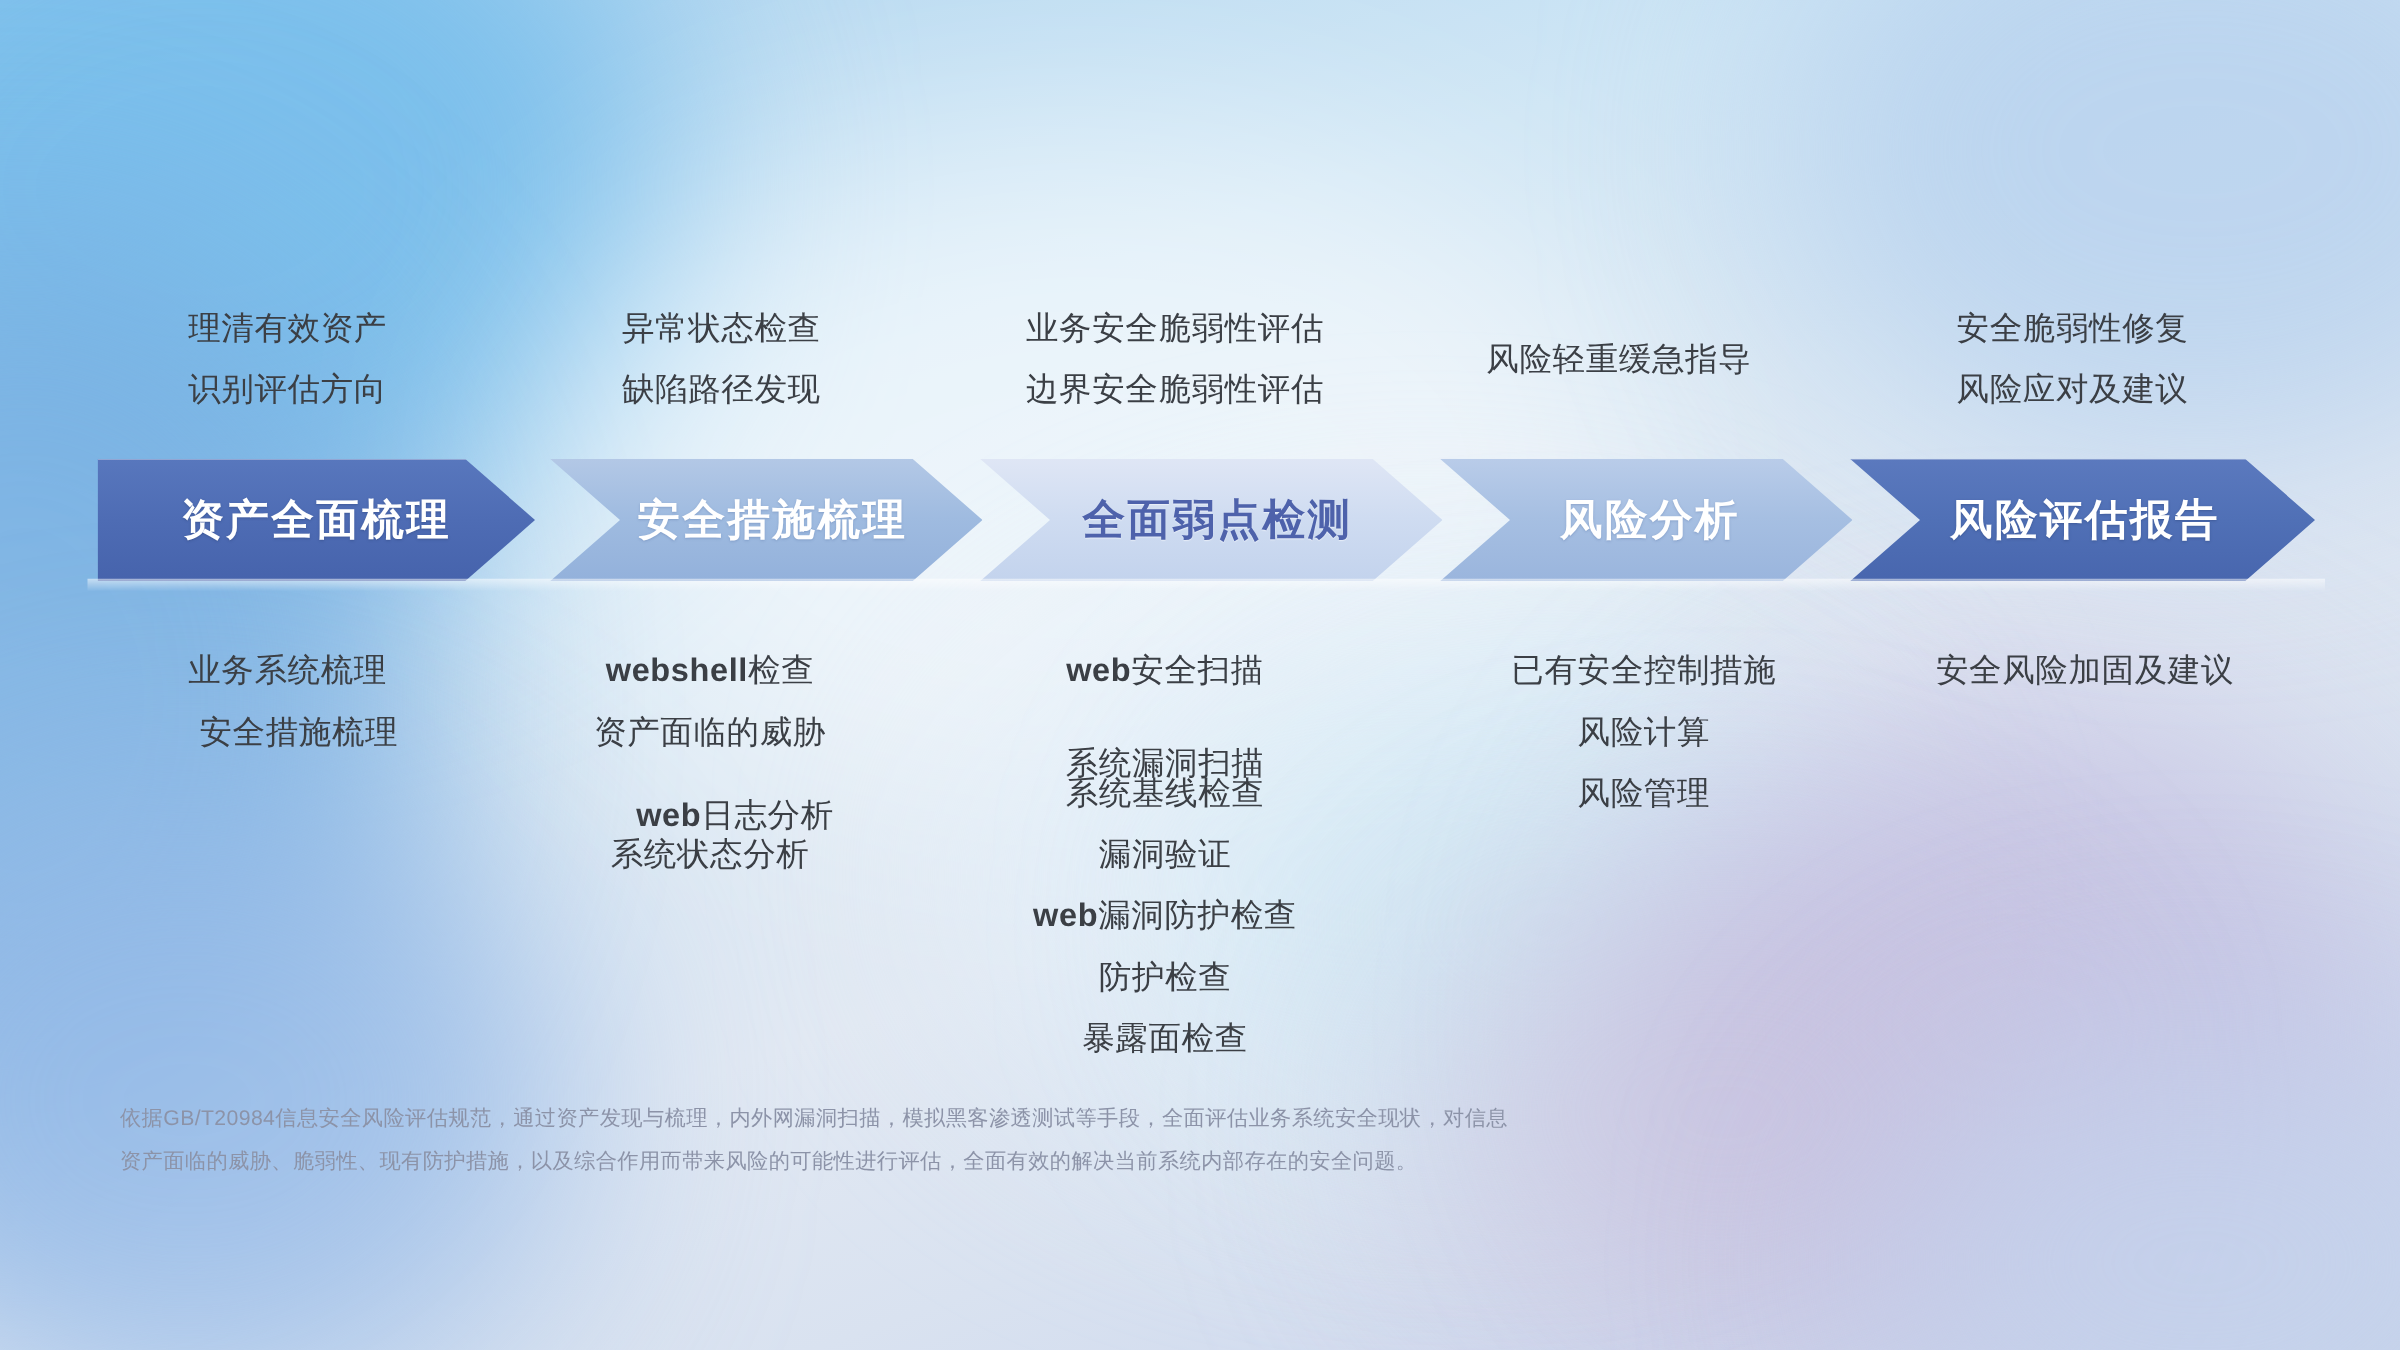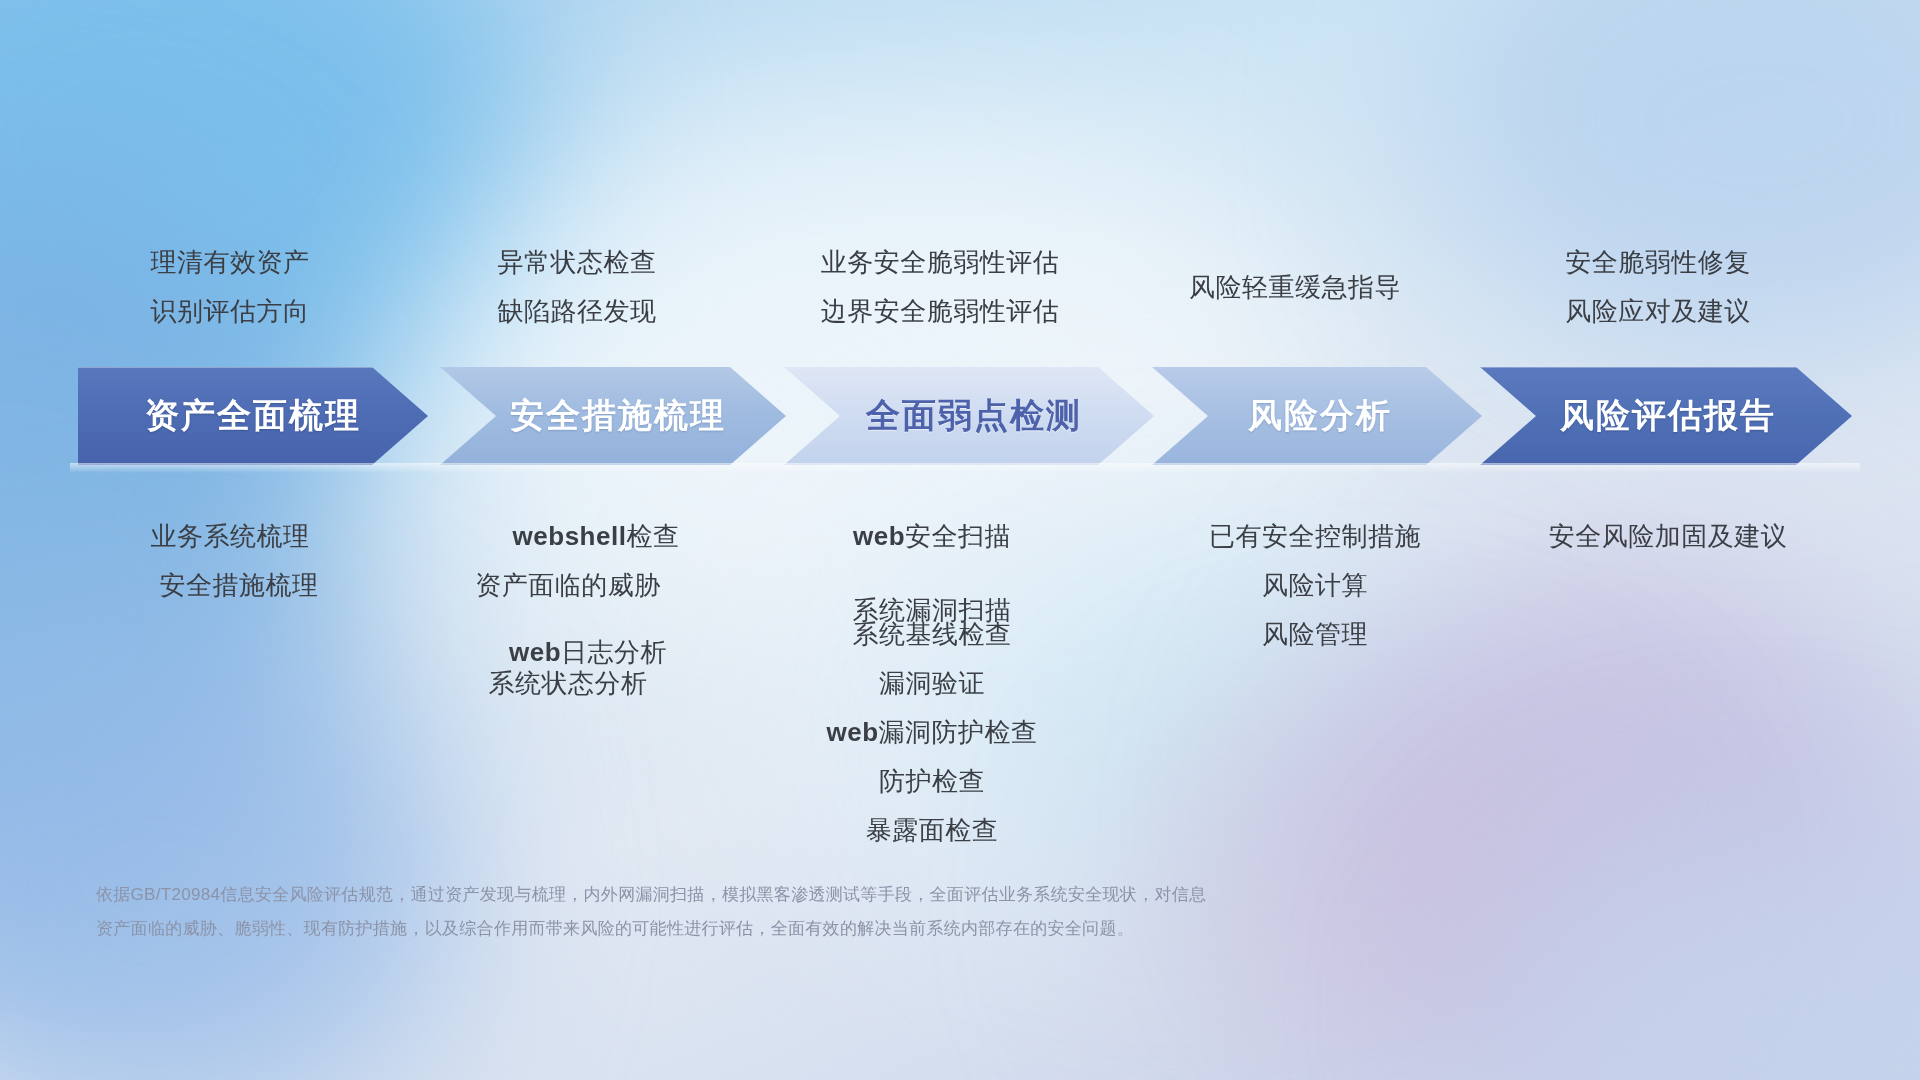--- a/index.html
+++ b/index.html
@@ -182,21 +182,21 @@
     </div>
     <div class="arrow a5">
       <span class="lbl" style="left:188px;">风险评估报告</span>
     </div>
     <div class="band-sheen"></div>
   </div>
 
   <div class="note" style="left:230px; top:519px;">业务系统梳理</div>
   <div class="note" style="left:239px; top:568px;">安全措施梳理</div>
 
-  <div class="note" style="left:568px; top:519px;margin-left:28px;"><span style="font-weight: 700;">webshell</span>检查</div>
+  <div class="note" style="left:568px; top:519px;"><span style="font-weight: 700;">webshell</span>检查</div>
   <div class="note" style="left:568px; top:568px;">资产面临的威胁</div>
   <div class="note" style="left:588px; top:617px;margin-top:18px;"><span style="font-weight: 700;">web</span>日志分析</div>
   <div class="note" style="left:568px; top:666px;">系统状态分析</div>
 
   <div class="note" style="left:932px; top:519px;"><span style="font-weight: 700;">web</span>安全扫描</div>
   <div class="note" style="left:932px; top:568px;margin-top:25px;">系统漏洞扫描</div>
   <div class="note" style="left:932px; top:617px;">系统基线检查</div>
   <div class="note" style="left:932px; top:666px;">漏洞验证</div>
   <div class="note" style="left:932px; top:715px;"><span style="font-weight: 700;">web</span>漏洞防护检查</div>
   <div class="note" style="left:932px; top:764px;">防护检查</div>

